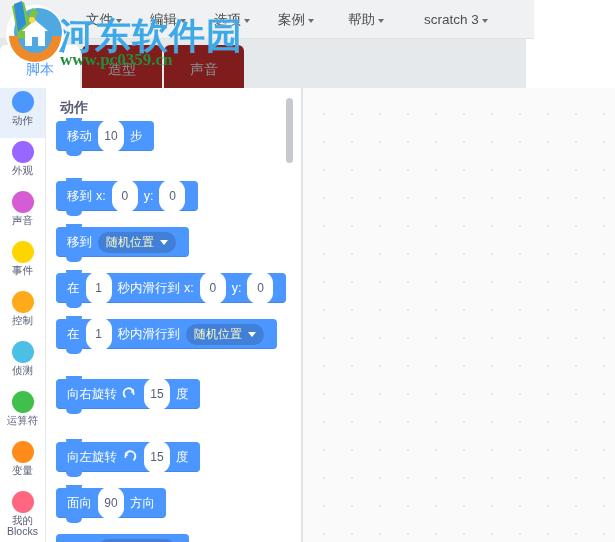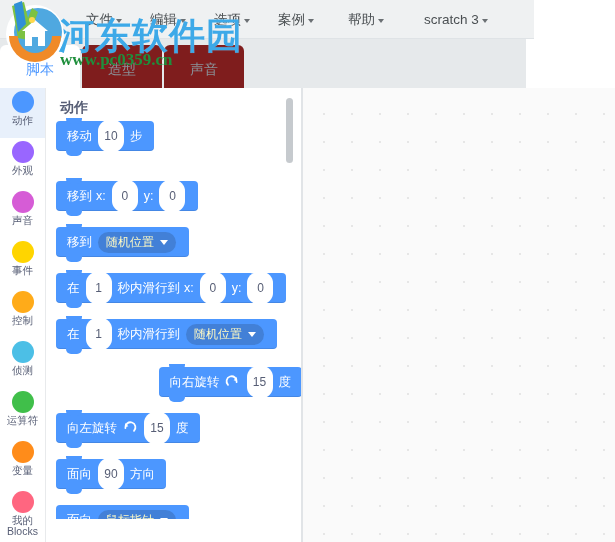--- a/index.html
+++ b/index.html
@@ -295,30 +295,30 @@
           </div></div>
         <div style="margin-top: 0px;"><div class="blk" style="background: rgb(76, 151, 255); --acc: #4c97ff;">
             <span class="txt">在</span>
             <span class="oval">1</span>
             <span class="txt">秒内滑行到</span>
             <span class="dd" style="background: rgb(66, 128, 215);">
               <span>随机位置</span>
               <span class="dcaret"></span>
             </span>
           </div></div>
-        <div style="margin-top: 2px; text-align: right;"><div class="blk" style="background: rgb(76, 151, 255); --acc: #4c97ff;">
+        <div style="margin-top: 14px;"><div class="blk" style="background: rgb(76, 151, 255); --acc: #4c97ff;">
             <span class="txt">向右旋转</span>
             <span class="icn"><svg width="15" height="15" viewBox="0 0 16 16">
                 <path d="M3.2 11.6 A5.4 5.4 0 1 1 12.4 8.6" fill="none" stroke="#fff" stroke-width="1.9" stroke-linecap="round"></path>
                 <path d="M12.6 3.2 L12.9 7.6 L9.2 6.6 Z" fill="#fff"></path>
               </svg></span>
             <span class="oval">15</span>
             <span class="txt">度</span>
           </div></div>
-        <div style="margin-top: 0px;"><div class="blk" style="background: rgb(76, 151, 255); --acc: #4c97ff;">
+        <div style="margin-top: 17px;"><div class="blk" style="background: rgb(76, 151, 255); --acc: #4c97ff;">
             <span class="txt">向左旋转</span>
             <span class="icn"><svg width="15" height="15" viewBox="0 0 16 16">
                 <path d="M12.8 11.6 A5.4 5.4 0 1 0 3.6 8.6" fill="none" stroke="#fff" stroke-width="1.9" stroke-linecap="round"></path>
                 <path d="M3.4 3.2 L3.1 7.6 L6.8 6.6 Z" fill="#fff"></path>
               </svg></span>
             <span class="oval">15</span>
             <span class="txt">度</span>
           </div></div>
         <div style="margin-top: 0px;"><div class="blk" style="background: rgb(76, 151, 255); --acc: #4c97ff;">
             <span class="txt">面向</span>

